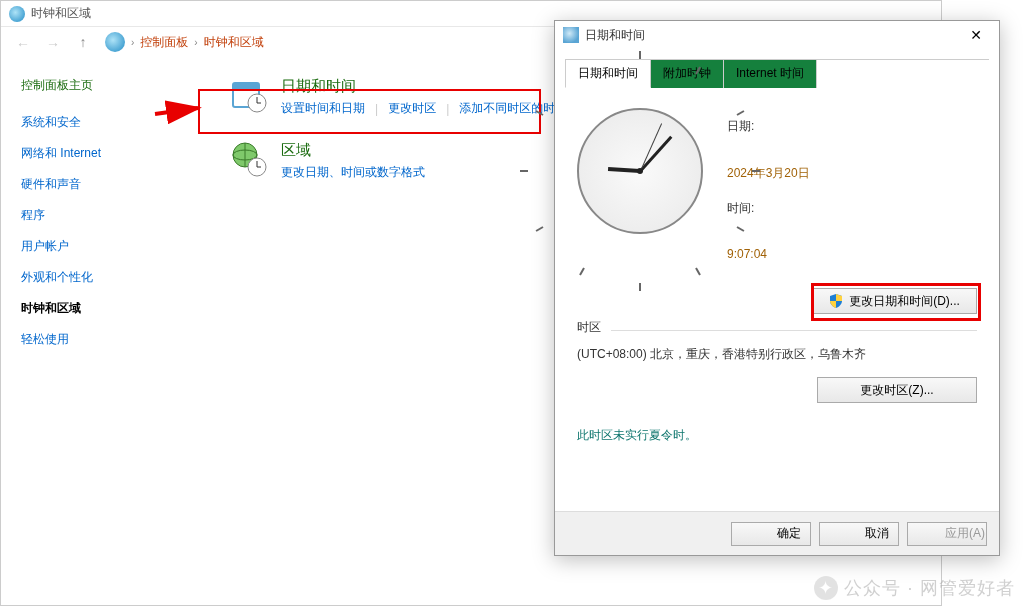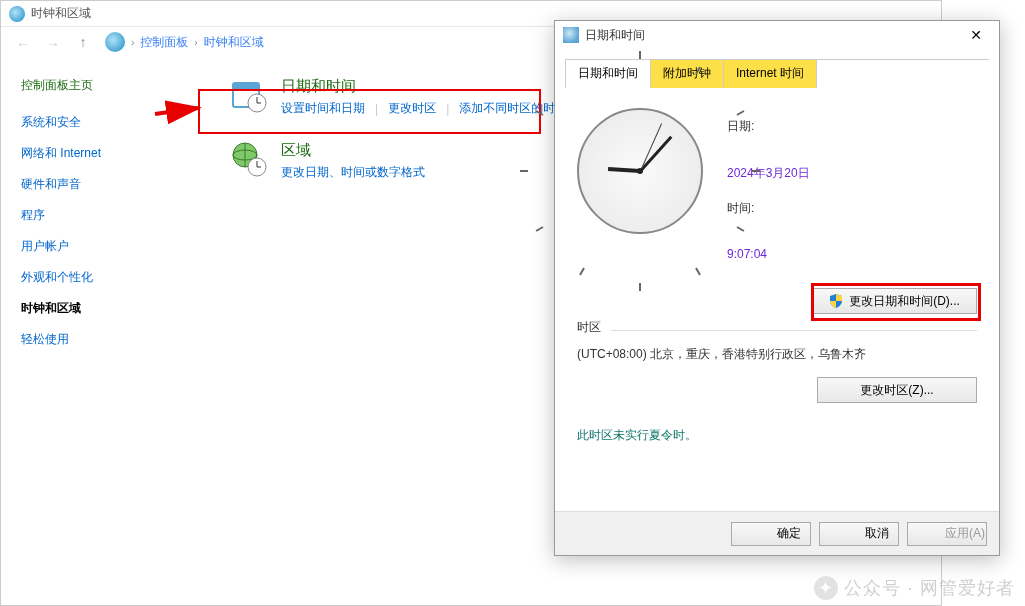--- a/index.html
+++ b/index.html
@@ -9,21 +9,21 @@
 .cp-window { position: absolute; left: 0; top: 0; width: 942px; height: 606px; border: 1px solid #ccc; background: #fff; }
 .cp-titlebar { height: 26px; background: #fff; display: flex; align-items: center; padding: 0 8px; border-bottom: 1px solid #e8e8e8; }
 .cp-titlebar .ticon { width: 16px; height: 16px; border-radius: 50%; background: radial-gradient(circle at 40% 40%, #aee3f7 0%, #4aa5d4 70%); margin-right: 6px; }
 .cp-titlebar .title { color: #555; }
 
 .cp-nav { height: 30px; display: flex; align-items: center; padding: 0 10px; gap: 6px; }
 .nav-btn { width: 24px; height: 24px; display: flex; align-items: center; justify-content: center; color: #888; font-size: 14px; }
 .nav-btn.dis { color: #ccc; }
 .breadcrumb { display: flex; align-items: center; gap: 6px; margin-left: 4px; }
 .breadcrumb .bicon { width: 20px; height: 20px; border-radius: 50%; background: radial-gradient(circle at 40% 40%, #aee3f7 0%, #4aa5d4 70%); }
-.breadcrumb span { color: #3b82f6; }
+.breadcrumb span { color: #c2410c; }
 .breadcrumb .sep { color: #888; font-size: 10px; }
 
 .cp-body { display: flex; height: calc(100% - 56px); }
 .cp-sidebar { width: 200px; padding: 20px 0 0 20px; }
 .cp-sidebar .home { color: #1a6b0f; margin-bottom: 20px; }
 .cp-sidebar .item { color: #0066cc; margin-bottom: 14px; cursor: pointer; }
 .cp-sidebar .item.active { color: #000; font-weight: bold; }
 
 .cp-main { flex: 1; padding: 20px 30px; position: relative; }
 .category { display: flex; gap: 14px; margin-bottom: 24px; align-items: flex-start; }
@@ -36,39 +36,39 @@
 .red-box1 { position: absolute; left: 198px; top: 89px; width: 343px; height: 45px; border: 2px solid #e80000; pointer-events: none; }
 
 
 .dlg { position: absolute; left: 554px; top: 20px; width: 446px; height: 536px; background: #fff; border: 1px solid #999; box-shadow: 0 4px 20px rgba(0,0,0,0.25); }
 .dlg-title { height: 28px; display: flex; align-items: center; padding: 0 8px; }
 .dlg-title .dicon { width: 16px; height: 16px; margin-right: 6px; background: radial-gradient(circle at 40% 40%, #cfe9f7 0%, #5aa5d4 70%); }
 .dlg-title .dtitle { flex: 1; color: #333; }
 .dlg-close { width: 30px; height: 20px; display: flex; align-items: center; justify-content: center; font-size: 14px; cursor: pointer; }
 
 .dlg-tabs { display: flex; padding: 10px 10px 0 10px; }
-.tab { padding: 5px 12px; border: 1px solid #ccc; border-bottom: none; background: #fde047; margin-right: -1px; cursor: pointer; }
+.tab { padding: 5px 12px; border: 1px solid #ccc; border-bottom: none; background: #15803d; margin-right: -1px; cursor: pointer; }
 .tab.active { background: #fff; border-bottom: 1px solid #fff; position: relative; z-index: 2; }
 .tab-underline { position: absolute; left: 10px; right: 10px; top: 38px; border-bottom: 1px solid #ccc; }
 
 .dlg-body { padding: 20px 22px 10px 22px; position: relative; }
 .dt-row { display: flex; gap: 20px; margin-bottom: 14px; }
 .clock { width: 130px; height: 130px; position: relative; }
 .clock-face { width: 126px; height: 126px; border-radius: 50%; border: 2px solid #888; position: relative; background: radial-gradient(circle, #fafafa 0%, #e8e8e8 100%); }
 .clock-tick { position: absolute; left: 50%; top: 50%; width: 2px; height: 60px; background: transparent; transform-origin: 50% 100%; }
 .clock-tick::before { content: ""; position: absolute; top: -60px; left: 0; width: 2px; height: 8px; background: #666; }
 .hand { position: absolute; left: 50%; top: 50%; transform-origin: 50% 100%; background: #222; }
 .hand.h { width: 4px; height: 32px; margin-left: -2px; margin-top: -32px; }
 .hand.m { width: 3px; height: 46px; margin-left: -1.5px; margin-top: -46px; }
 .hand.s { width: 1px; height: 52px; margin-left: -0.5px; margin-top: -52px; background: #444; }
 .clock-center { position: absolute; left: 50%; top: 50%; width: 6px; height: 6px; margin: -3px 0 0 -3px; border-radius: 50%; background: #222; }
 
 .dt-info { padding-top: 10px; }
 .dt-label { color: #333; margin-bottom: 4px; }
-.dt-value { color: #6d28d9; margin-bottom: 18px; margin-top: 30px; }
+.dt-value { color: #a16207; margin-bottom: 18px; margin-top: 30px; }
 
 .change-dt-btn { position: absolute; right: 22px; top: 200px; width: 164px; height: 26px; border: 1px solid #aaa; background: linear-gradient(#f8f8f8, #e8e8e8); display: flex; align-items: center; justify-content: center; gap: 7px; cursor: pointer; }
 .shield { width: 12px; height: 14px; }
 .red-box2 { position: absolute; right: 18px; top: 195px; width: 170px; height: 38px; border: 3px solid #e80000; pointer-events: none; }
 
 .tz-section { margin-top: 40px; }
 .tz-label { color: #333; margin-bottom: 6px; padding-bottom: 4px; }
 .tz-value { color: #333; margin-bottom: 14px; }
 .change-tz-btn { float: right; width: 160px; height: 26px; border: 1px solid #aaa; background: linear-gradient(#f8f8f8, #e8e8e8); display: flex; align-items: center; justify-content: center; cursor: pointer; }
 .dst-info { clear: both; padding-top: 24px; color: #0f766e; }

